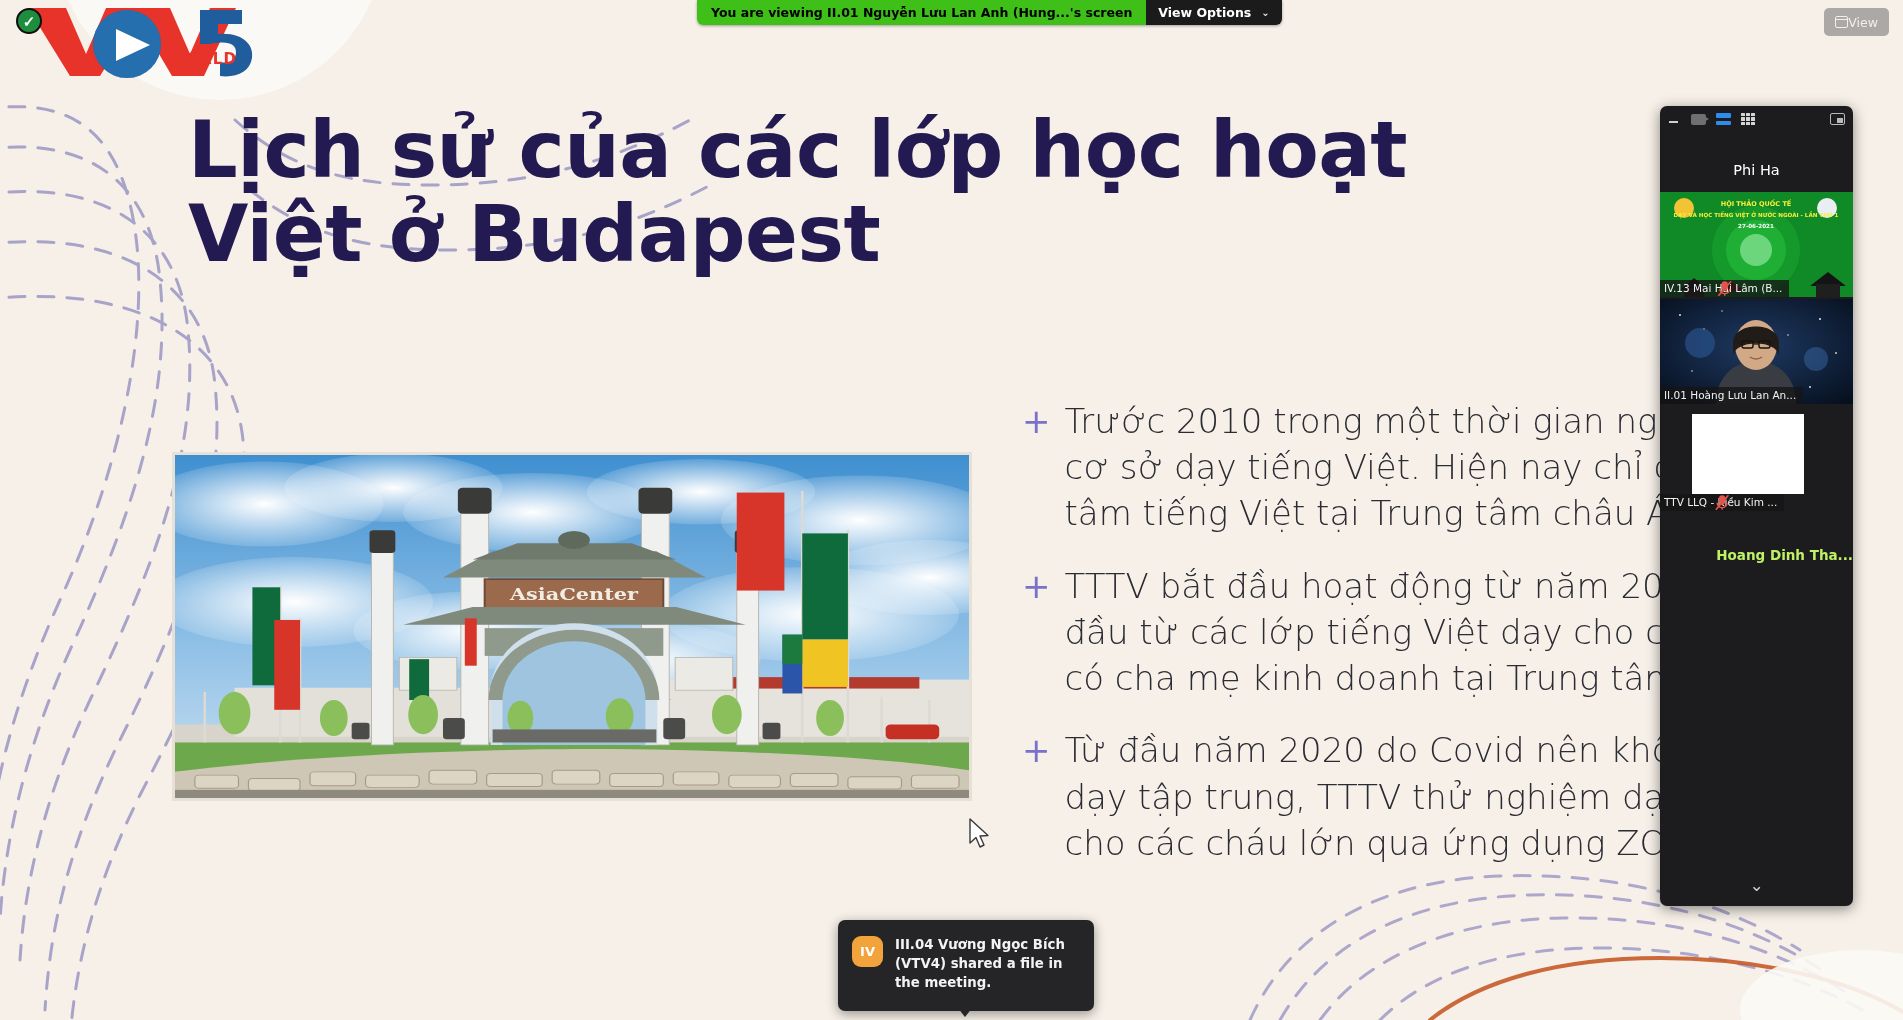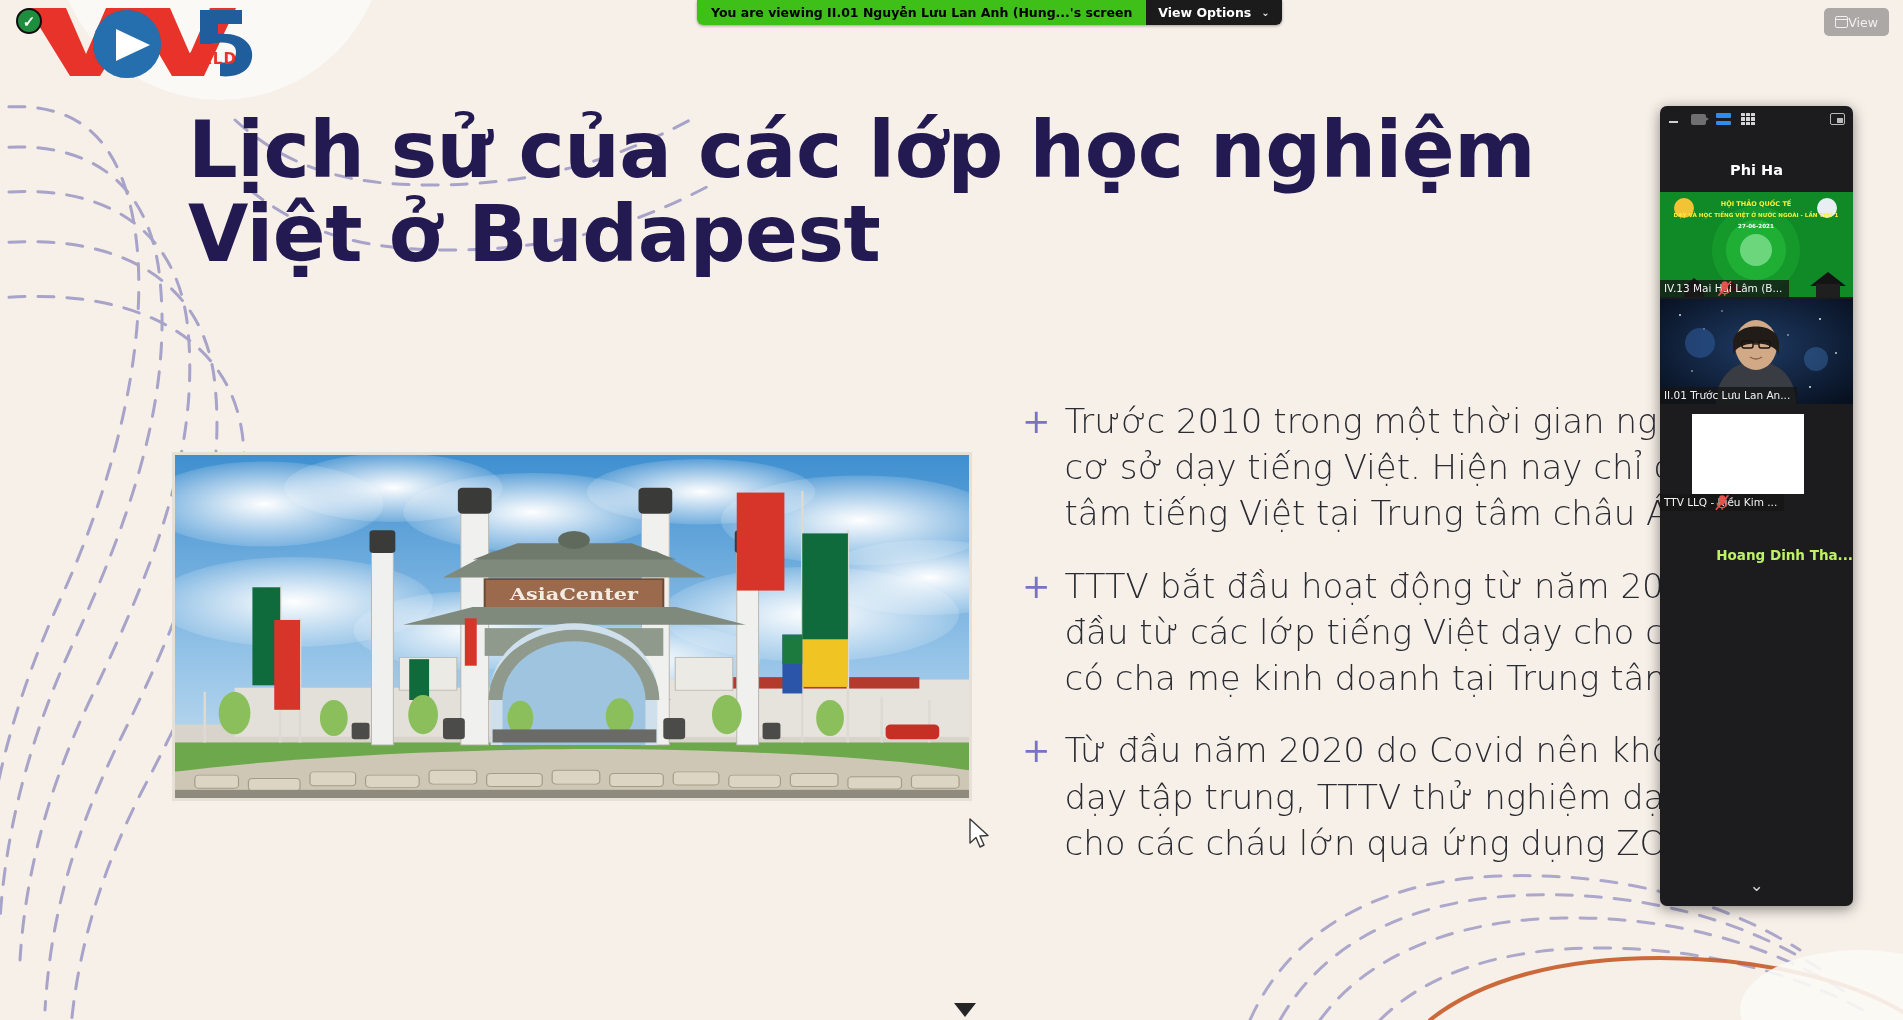--- a/index.html
+++ b/index.html
@@ -190,21 +190,21 @@
     position: relative;
   }
   .tb-pip::after {
     content:""; position:absolute; right: 1px; bottom: 1px;
     width: 6px; height: 5px; background: #b9b9bc;
   }
 
   .active-name {
     color: #ffffff;
     font-size: 14.5px;
-    font-weight: bold;
+    font-weight: normal;
     text-align: center;
     padding: 30px 0 14px 0;
     font-family: "DejaVu Sans", sans-serif;
   }
 
   .thumb {
     position: relative;
     width: 100%;
     height: 105px;
     overflow: hidden;
@@ -312,21 +312,21 @@
       <path d="M118,6 L156,6 L176,52 L196,6 L222,6 L190,74 L158,74 Z" fill="#e8332a"></path>
       <circle cx="113" cy="42" r="34" fill="#1f5d9c"></circle>
       <circle cx="113" cy="42" r="34" fill="#2a7ec0" opacity="0.55"></circle>
       <path d="M102,27 L136,43 L102,59 Z" fill="#ffffff"></path>
       <path d="M186,8 L228,8 L228,22 L204,22 L204,32 C230,30 240,44 238,56 C236,70 222,76 206,74 L206,60 C216,62 222,58 222,50 C222,42 214,38 196,42 L186,42 Z" fill="#1f5d9c"></path>
       <text x="155" y="62" font-family="DejaVu Sans, sans-serif" font-size="15" font-weight="bold" fill="#e8332a" letter-spacing="1">WORLD</text>
     </svg>
     <div class="rec-dot">✓</div>
   </div>
 
-  <div class="slide-title">Lịch sử của các lớp học nghiệm Việt ở Budapest</div>
+  <div class="slide-title">Lịch sử của các lớp học hoạt Việt ở Budapest</div>
 
   <div class="photo">
     <svg viewBox="0 0 800 420" preserveAspectRatio="none">
       <defs>
         <linearGradient id="sky" x1="0" y1="0" x2="0" y2="1">
           <stop offset="0%" stop-color="#3f8fd0"></stop>
             <stop offset="55%" stop-color="#8fc0e6"></stop>
             <stop offset="100%" stop-color="#cfe3f2"></stop>
         </linearGradient>
         <radialGradient id="cl" cx="50%" cy="50%" r="50%">
@@ -569,40 +569,44 @@
         <circle cx="156" cy="60" r="12" fill="#3c6fae" opacity="0.45"></circle>
         <path d="M56,105 C56,76 76,62 96,62 C116,62 136,76 136,105 Z" fill="#3a3c44"></path>
         <ellipse cx="96" cy="46" rx="21" ry="25" fill="#d2a987"></ellipse>
         <path d="M73,44 C73,22 119,22 119,44 L119,58 C119,40 73,40 73,58 Z" fill="#211c18"></path>
         <rect x="82" y="42" width="11" height="7" rx="2" fill="none" stroke="#15120f" stroke-width="1.4"></rect>
         <rect x="99" y="42" width="11" height="7" rx="2" fill="none" stroke="#15120f" stroke-width="1.4"></rect>
         <line x1="93" y1="45" x2="99" y2="45" stroke="#15120f" stroke-width="1.2"></line>
         <path d="M90,58 Q96,62 102,58" stroke="#8d5f48" stroke-width="1.5" fill="none"></path>
       </svg>
       <div class="thumb-label">
-        <span>II.01 Trước Lưu Lan An...</span>
+        <span>II.01 Hoàng Lưu Lan An...</span>
       </div>
     </div>
 
     <div class="thumb" style="background:#1c1c1e;">
       <div class="white-tile"></div>
       <div class="thumb-label">
         <svg class="mute-icon" viewBox="0 0 12 13">
           <rect x="3.6" y="1" width="4.8" height="7.2" rx="2.4" fill="#e5534b"></rect>
           <path d="M2.2,6.6 a3.8,3.8 0 0 0 7.6,0" stroke="#e5534b" stroke-width="1.1" fill="none"></path>
           <line x1="6" y1="10.2" x2="6" y2="12" stroke="#e5534b" stroke-width="1.1"></line>
           <line x1="1.2" y1="12" x2="10.8" y2="1" stroke="#e5534b" stroke-width="1.3"></line>
         </svg>
         <span>TTV LLQ - Kiều Kim ...</span>
       </div>
     </div>
 
     <div class="bottom-name">Hoang Dinh Tha...</div>
     <div class="panel-chevron">⌄</div>
   </div>
 
+  <div class="toast">
+    <div class="toast-avatar">IV</div>
+    <div class="toast-text">III.04 Vương Ngọc Bích (VTV4) shared a file in the meeting.</div>
+  </div>
   <div class="toast-arrow"></div>
 
   <svg class="cursor" viewBox="0 0 24 34">
     <path d="M2,1 L2,25 L8,19.5 L12,29 L16,27 L12,18 L20,17.5 Z" fill="#ffffff" stroke="#3a3a3a" stroke-width="1.4" stroke-linejoin="round"></path>
   </svg>
 
 </div>
 
 </body></html>

